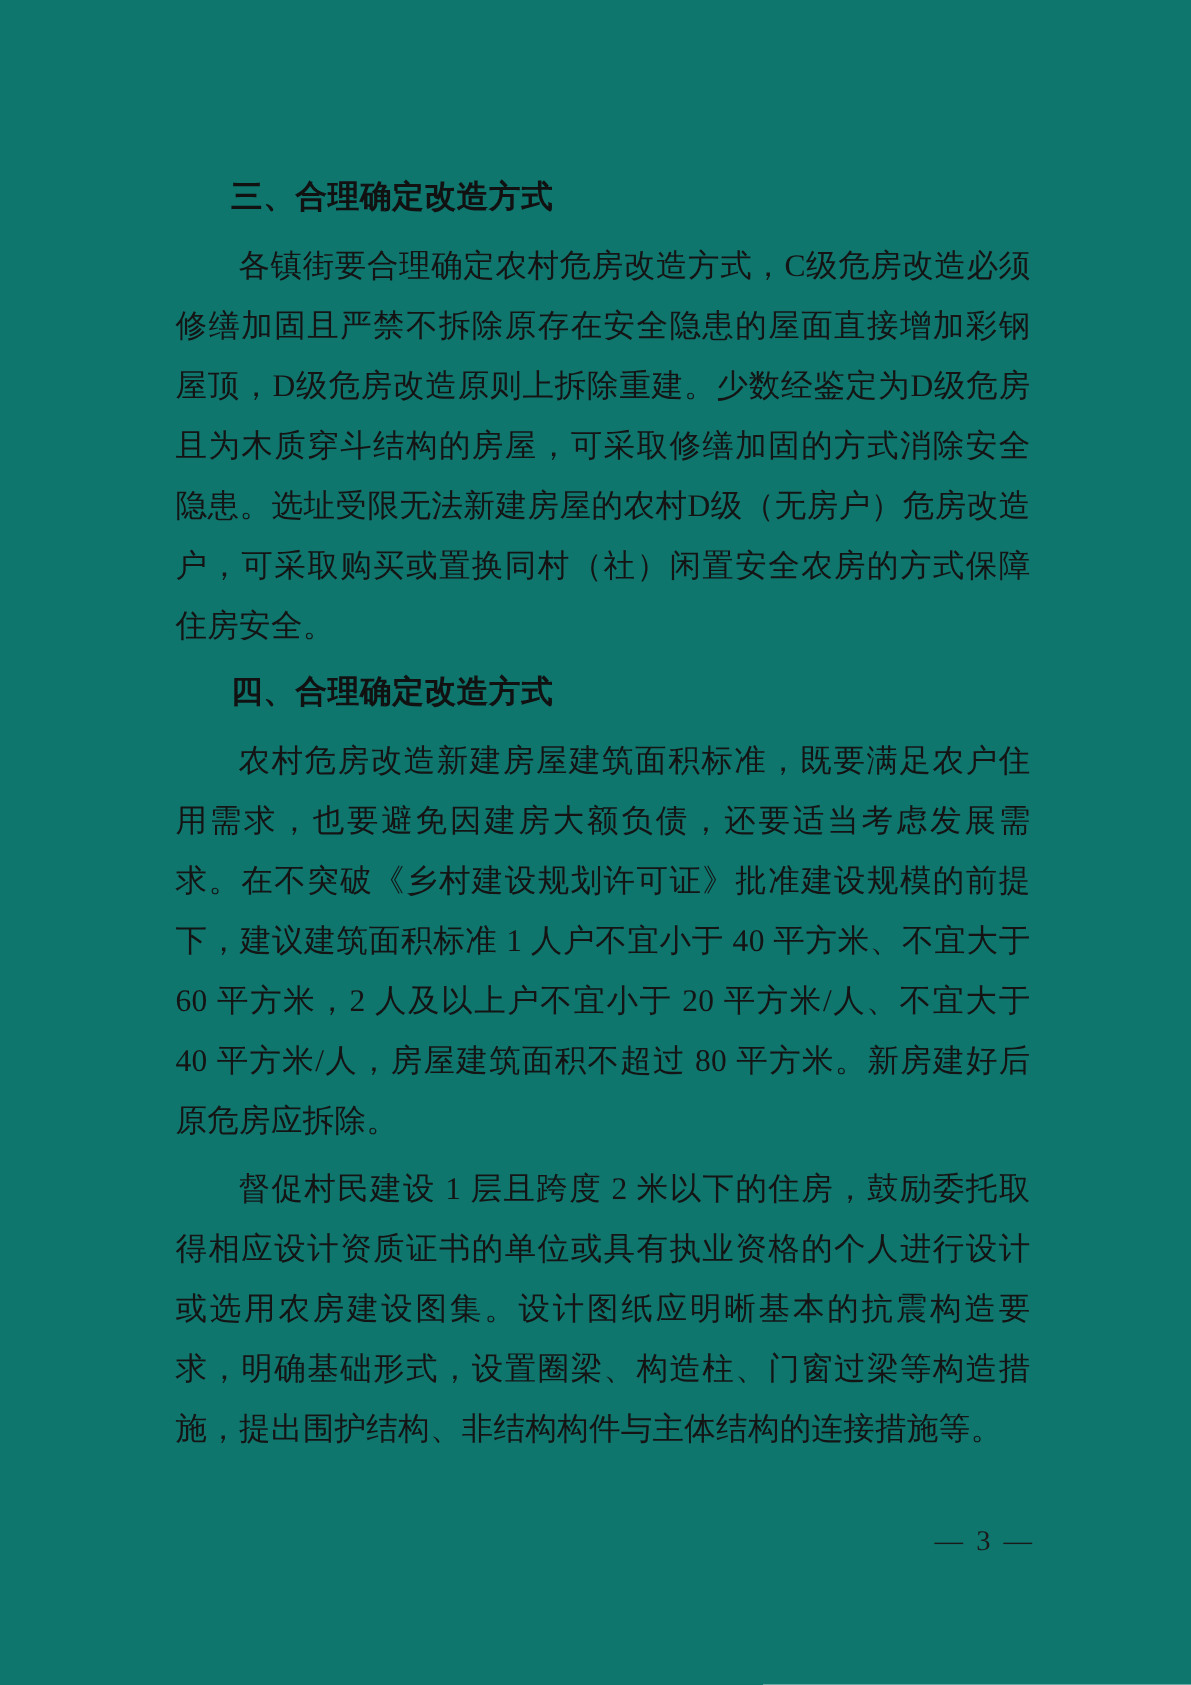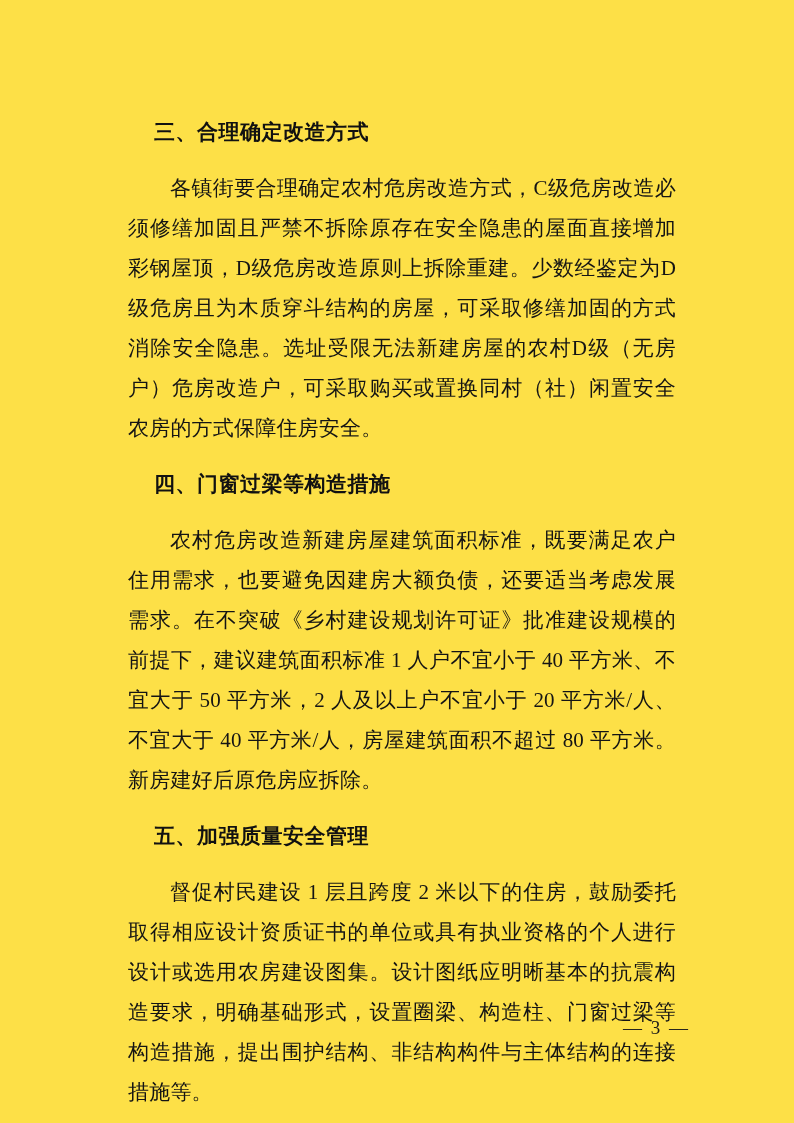--- a/index.html
+++ b/index.html
@@ -13,21 +13,21 @@
     font-family: "Liberation Serif", "DejaVu Serif", serif;
     color: #1a1a1a;
     position: relative;
     overflow: hidden;
   }
   .page {
     position: absolute;
     left: 0; top: 0;
     width: 794px;
     height: 1123px;
-    background: #fde047;
+    background: #0f766e;
   }
   .content {
     position: absolute;
     left: 112px;
     top: 112px;
     width: 580px;
   }
   .heading {
     font-family: "Liberation Sans", "DejaVu Sans", sans-serif;
     font-weight: bold;
@@ -36,21 +36,21 @@
     letter-spacing: 0.5px;
     text-indent: 42px;
     margin: 0;
     padding: 0;
     color: #111;
   }
   .para {
     font-size: 21px;
     line-height: 40px;
     text-indent: 42px;
-    margin: 16px;
+    margin: 5px;
     padding: 0;
     text-align: justify;
     text-justify: inter-ideograph;
     letter-spacing: 0.2px;
     color: #141414;
   }
   .gap-before-heading {
     margin-top: 2px;
   }
   .footer {
@@ -65,22 +65,21 @@
 </style>
 </head>
 <body>
 
 <div class="page">
   <div class="content">
 
     <h2 class="heading">三、合理确定改造方式</h2>
     <p class="para">各镇街要合理确定农村危房改造方式，C级危房改造必须修缮加固且严禁不拆除原存在安全隐患的屋面直接增加彩钢屋顶，D级危房改造原则上拆除重建。少数经鉴定为D级危房且为木质穿斗结构的房屋，可采取修缮加固的方式消除安全隐患。选址受限无法新建房屋的农村D级（无房户）危房改造户，可采取购买或置换同村（社）闲置安全农房的方式保障住房安全。</p>
 
-    <h2 class="heading gap-before-heading">四、门窗过梁等构造措施</h2>
-    <p class="para">农村危房改造新建房屋建筑面积标准，既要满足农户住用需求，也要避免因建房大额负债，还要适当考虑发展需求。在不突破《乡村建设规划许可证》批准建设规模的前提下，建议建筑面积标准 1 人户不宜小于 40 平方米、不宜大于 50 平方米，2 人及以上户不宜小于 20 平方米/人、不宜大于 40 平方米/人，房屋建筑面积不超过 80 平方米。新房建好后原危房应拆除。</p>
+    <h2 class="heading gap-before-heading">四、合理确定改造方式</h2>
+    <p class="para">农村危房改造新建房屋建筑面积标准，既要满足农户住用需求，也要避免因建房大额负债，还要适当考虑发展需求。在不突破《乡村建设规划许可证》批准建设规模的前提下，建议建筑面积标准 1 人户不宜小于 40 平方米、不宜大于 60 平方米，2 人及以上户不宜小于 20 平方米/人、不宜大于 40 平方米/人，房屋建筑面积不超过 80 平方米。新房建好后原危房应拆除。</p>
 
-    <h2 class="heading gap-before-heading">五、加强质量安全管理</h2>
     <p class="para">督促村民建设 1 层且跨度 2 米以下的住房，鼓励委托取得相应设计资质证书的单位或具有执业资格的个人进行设计或选用农房建设图集。设计图纸应明晰基本的抗震构造要求，明确基础形式，设置圈梁、构造柱、门窗过梁等构造措施，提出围护结构、非结构构件与主体结构的连接措施等。</p>
 
   </div>
 
   <div class="footer">— 3 —</div>
 </div>
 
 </body></html>

